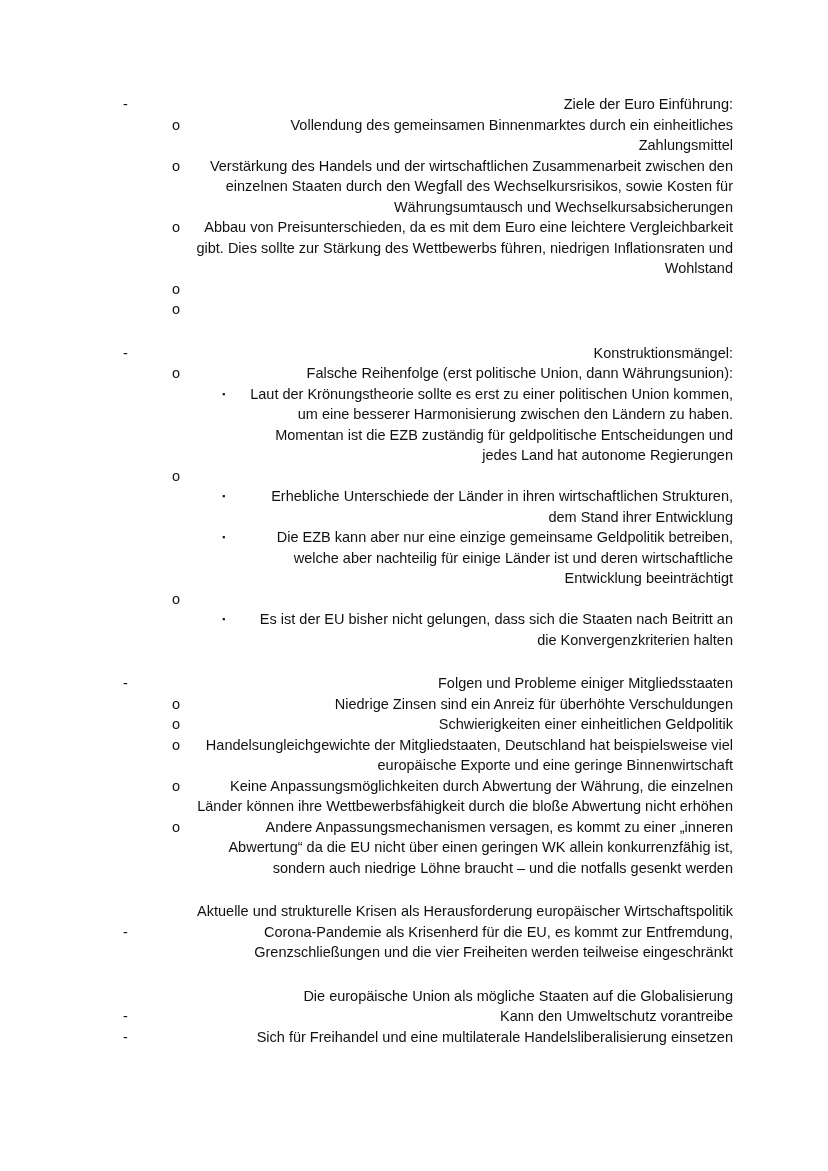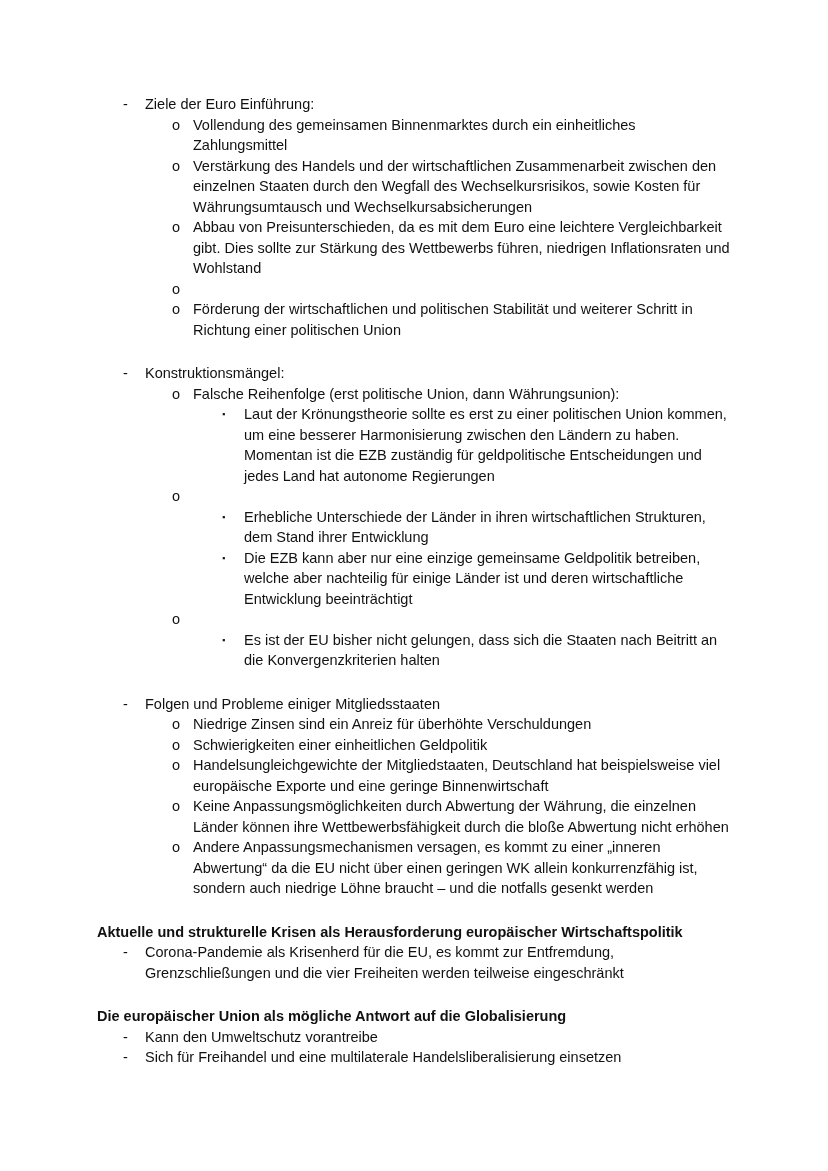--- a/index.html
+++ b/index.html
@@ -26,28 +26,29 @@
   }
   .line.gap {
     margin-top: 23px;
   }
   .bullet {
     flex: 0 0 auto;
     user-select: none;
   }
   .text {
     flex: 1 1 auto;
+    text-align: right;
   }
   .l1 { padding-left: 26px; }
   .l1 .bullet { width: 22px; }
   .l2 { padding-left: 75px; }
   .l2 .bullet { width: 21px; }
   .l3 { padding-left: 125px; }
   .l3 .bullet { width: 22px; font-size: 9px; }
-  .h { font-weight: 700; }
+  .h { font-weight: 400; }
 </style>
 </head>
 <body>
 
 <div class="page">
 
   <div class="line l1">
     <span class="bullet">-</span>
     <span class="text">Ziele der Euro Einführung:</span>
   </div>
@@ -61,21 +62,20 @@
   </div>
   <div class="line l2">
     <span class="bullet">o</span>
     <span class="text">Abbau von Preisunterschieden, da es mit dem Euro eine leichtere Vergleichbarkeit gibt. Dies sollte zur Stärkung des Wettbewerbs führen, niedrigen Inflationsraten und Wohlstand</span>
   </div>
   <div class="line l2">
     <span class="bullet">o</span>
   </div>
   <div class="line l2">
     <span class="bullet">o</span>
-    <span class="text">Förderung der wirtschaftlichen und politischen Stabilität und weiterer Schritt in Richtung einer politischen Union</span>
   </div>
 
   <div class="line l1 gap">
     <span class="bullet">-</span>
     <span class="text">Konstruktionsmängel:</span>
   </div>
   <div class="line l2">
     <span class="bullet">o</span>
     <span class="text">Falsche Reihenfolge (erst politische Union, dann Währungsunion):</span>
   </div>
@@ -129,21 +129,21 @@
 
   <div class="line h gap">
     <span class="text">Aktuelle und strukturelle Krisen als Herausforderung europäischer Wirtschaftspolitik</span>
   </div>
   <div class="line l1">
     <span class="bullet">-</span>
     <span class="text">Corona-Pandemie als Krisenherd für die EU, es kommt zur Entfremdung, Grenzschließungen und die vier Freiheiten werden teilweise eingeschränkt</span>
   </div>
 
   <div class="line h gap">
-    <span class="text">Die europäischer Union als mögliche Antwort auf die Globalisierung</span>
+    <span class="text">Die europäische Union als mögliche Staaten auf die Globalisierung</span>
   </div>
   <div class="line l1">
     <span class="bullet">-</span>
     <span class="text">Kann den Umweltschutz vorantreibe</span>
   </div>
   <div class="line l1">
     <span class="bullet">-</span>
     <span class="text">Sich für Freihandel und eine multilaterale Handelsliberalisierung einsetzen</span>
   </div>
 

